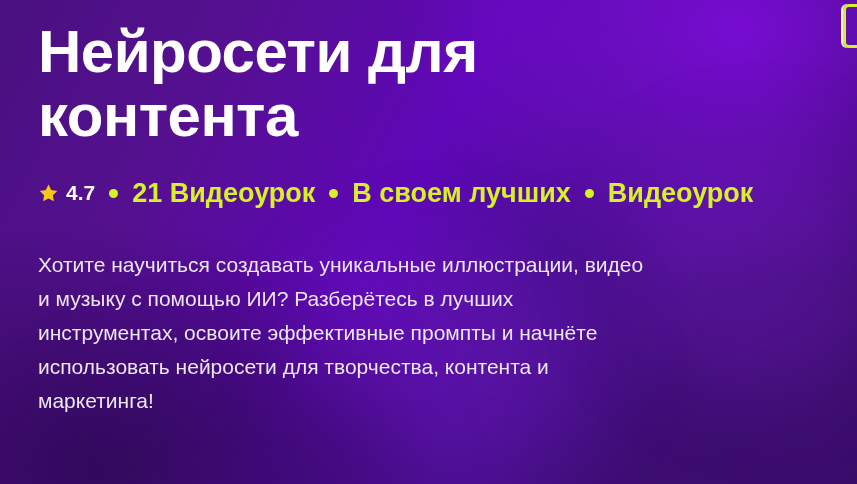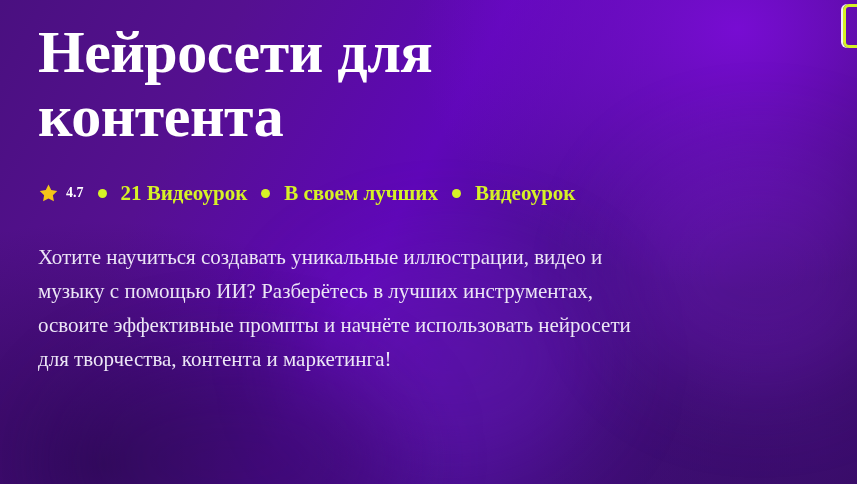--- a/index.html
+++ b/index.html
@@ -52,21 +52,20 @@
   .blob-c {
     left: 60px; top: 360px;
     width: 340px; height: 200px;
     background: rgba(55, 12, 100, 0.40);
   }
 
   .content {
     position: relative;
     z-index: 2;
     padding: 20px 4px 0 38px;
-    font-family: Liberation Serif, serif;
   }
 
   .title {
     color: #ffffff;
     font-size: 60px;
     font-weight: 800;
     line-height: 1.07;
     letter-spacing: -0.5px;
     margin: 0;
     max-width: 620px;
@@ -85,41 +84,41 @@
     gap: 7px;
   }
   .star-icon {
     display: block;
     width: 21px;
     height: 21px;
     color: #f5c518;
   }
   .rating-value {
     color: #ffffff;
-    font-size: 14px;
+    font-size: 21px;
     font-weight: 600;
     letter-spacing: 0px;
   }
   .meta-sep {
     width: 9px;
     height: 9px;
     border-radius: 50%;
     background: #d6f226;
     margin: 0 14px;
     flex: none;
   }
   .meta-item {
     color: #d6f226;
-    font-size: 21px;
+    font-size: 27px;
     font-weight: 700;
     white-space: nowrap;
   }
 
   .description {
-    margin-top: 32px;
+    margin-top: 40px;
     color: #ece6f6;
     font-size: 21px;
     font-weight: 400;
     line-height: 1.62;
     max-width: 610px;
     white-space: pre-line;
   }
 
   
   .edge-badge {

